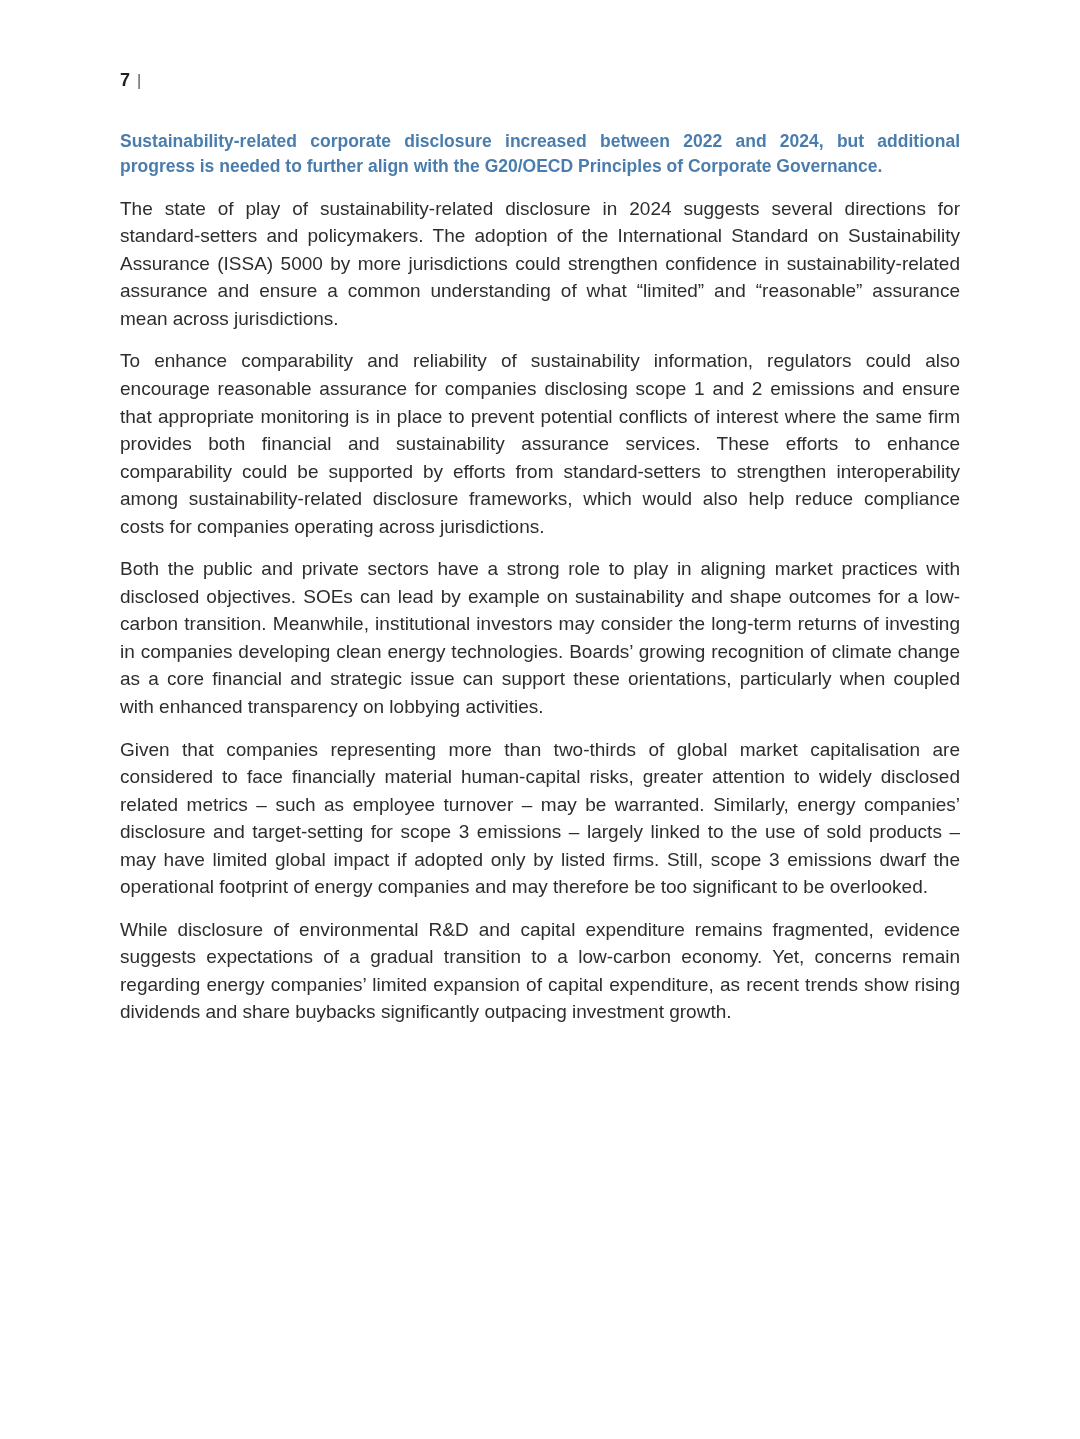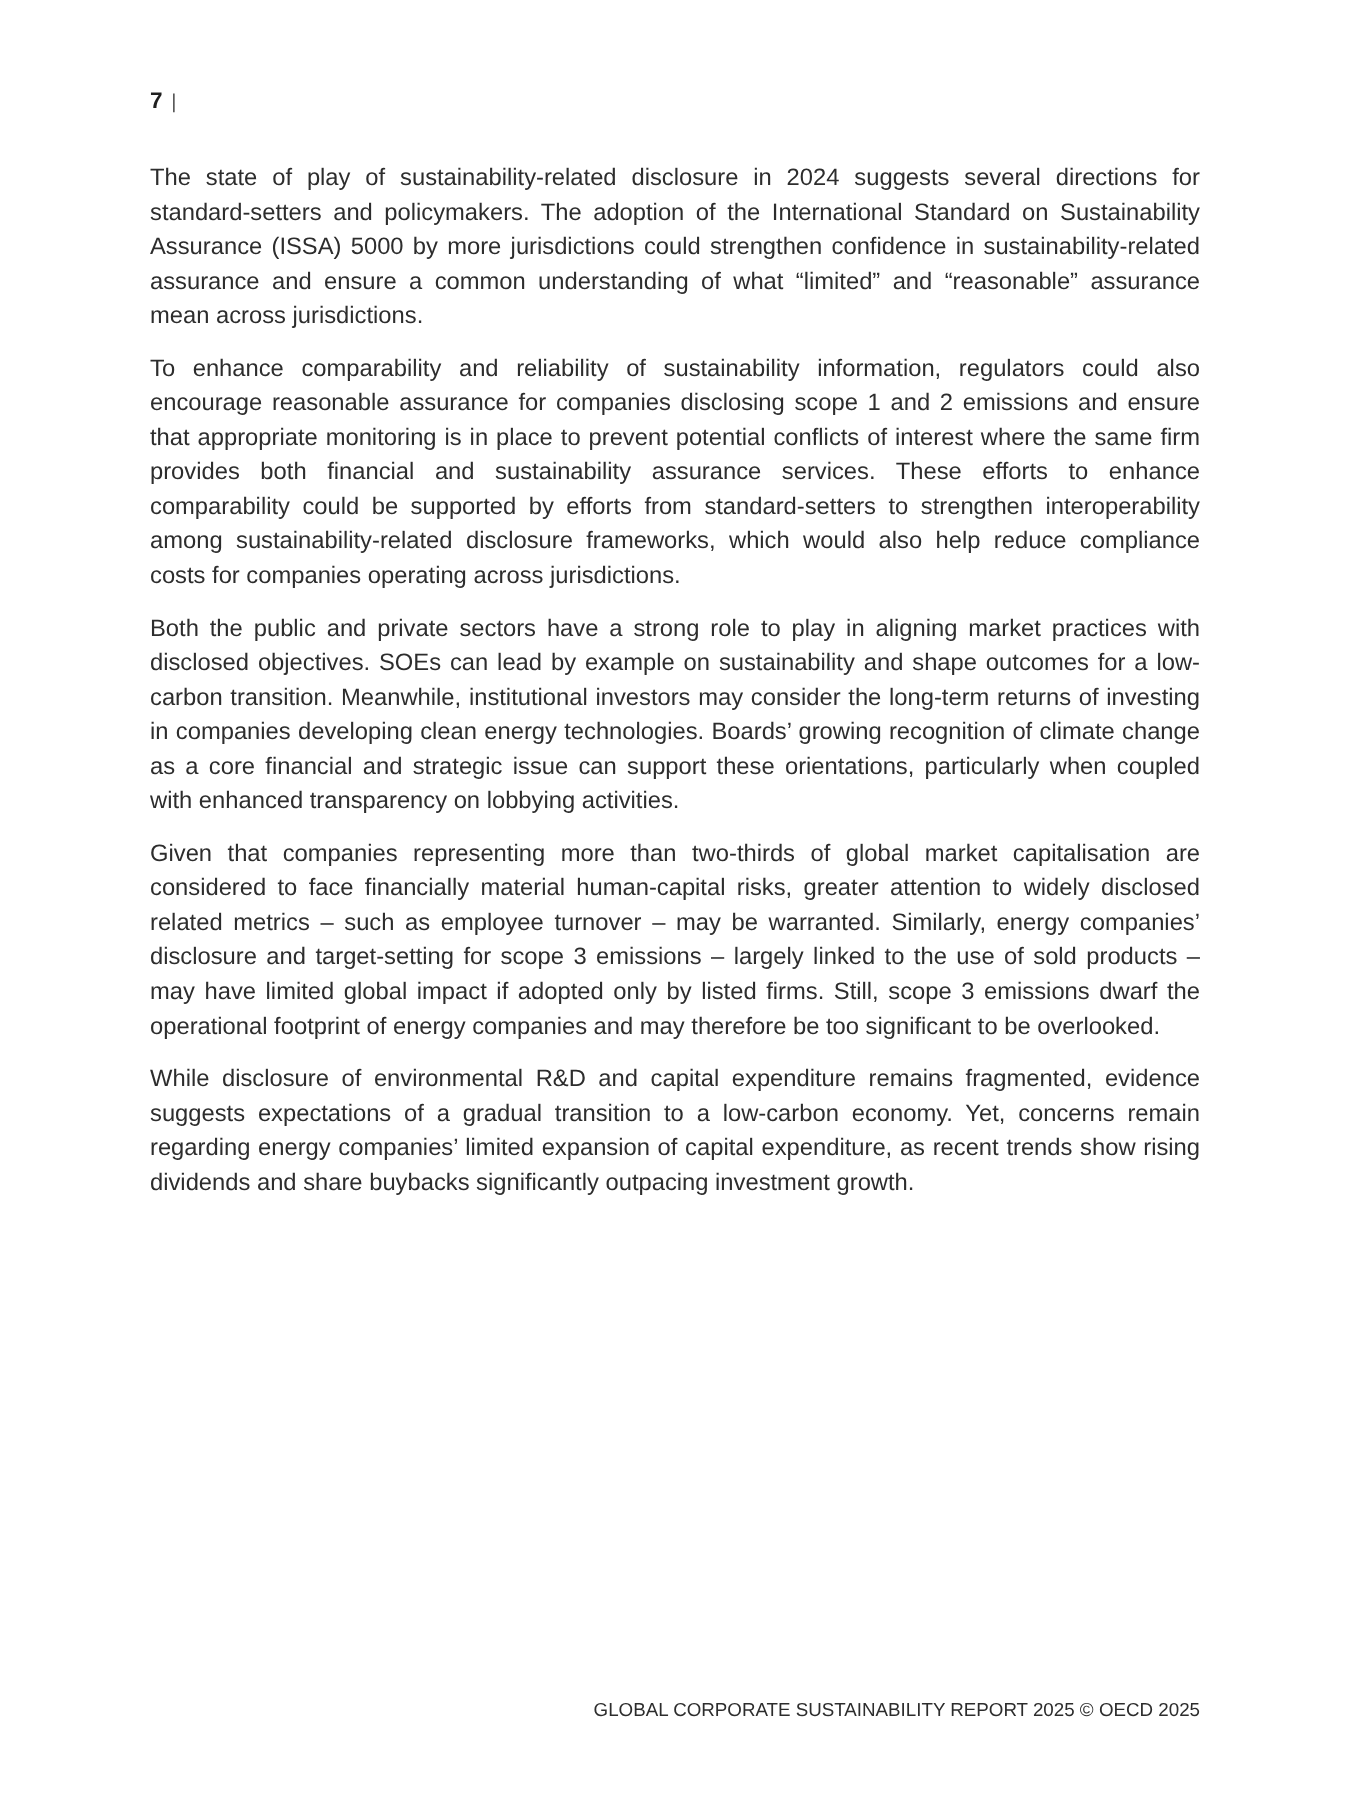--- a/index.html
+++ b/index.html
@@ -62,24 +62,22 @@
 <body>
 
 <div class="page">
 
   <header class="page-header">
     <span class="page-number">7</span>
     <span class="page-number-divider">|</span>
   </header>
 
   <main class="content">
+    <h2 class="heading" style="color: rgb(74, 125, 173);">Sustainability-related corporate disclosure increased between 2022 and 2024, but additional progress is needed to further align with the G20/OECD Principles of Corporate Governance.</h2>
     <p class="para">The state of play of sustainability-related disclosure in 2024 suggests several directions for standard-setters and policymakers. The adoption of the International Standard on Sustainability Assurance (ISSA) 5000 by more jurisdictions could strengthen confidence in sustainability-related assurance and ensure a common understanding of what “limited” and “reasonable” assurance mean across jurisdictions.</p>
     <p class="para">To enhance comparability and reliability of sustainability information, regulators could also encourage reasonable assurance for companies disclosing scope 1 and 2 emissions and ensure that appropriate monitoring is in place to prevent potential conflicts of interest where the same firm provides both financial and sustainability assurance services. These efforts to enhance comparability could be supported by efforts from standard-setters to strengthen interoperability among sustainability-related disclosure frameworks, which would also help reduce compliance costs for companies operating across jurisdictions.</p>
     <p class="para">Both the public and private sectors have a strong role to play in aligning market practices with disclosed objectives. SOEs can lead by example on sustainability and shape outcomes for a low-carbon transition. Meanwhile, institutional investors may consider the long-term returns of investing in companies developing clean energy technologies. Boards’ growing recognition of climate change as a core financial and strategic issue can support these orientations, particularly when coupled with enhanced transparency on lobbying activities.</p>
     <p class="para">Given that companies representing more than two-thirds of global market capitalisation are considered to face financially material human-capital risks, greater attention to widely disclosed related metrics – such as employee turnover – may be warranted. Similarly, energy companies’ disclosure and target-setting for scope 3 emissions – largely linked to the use of sold products – may have limited global impact if adopted only by listed firms. Still, scope 3 emissions dwarf the operational footprint of energy companies and may therefore be too significant to be overlooked.</p>
     <p class="para">While disclosure of environmental R&amp;D and capital expenditure remains fragmented, evidence suggests expectations of a gradual transition to a low-carbon economy. Yet, concerns remain regarding energy companies’ limited expansion of capital expenditure, as recent trends show rising dividends and share buybacks significantly outpacing investment growth.</p>
   </main>
 
-  <footer class="page-footer">
-    <span>GLOBAL CORPORATE SUSTAINABILITY REPORT 2025 © OECD 2025</span>
-  </footer>
 
 </div>
 
 </body></html>

